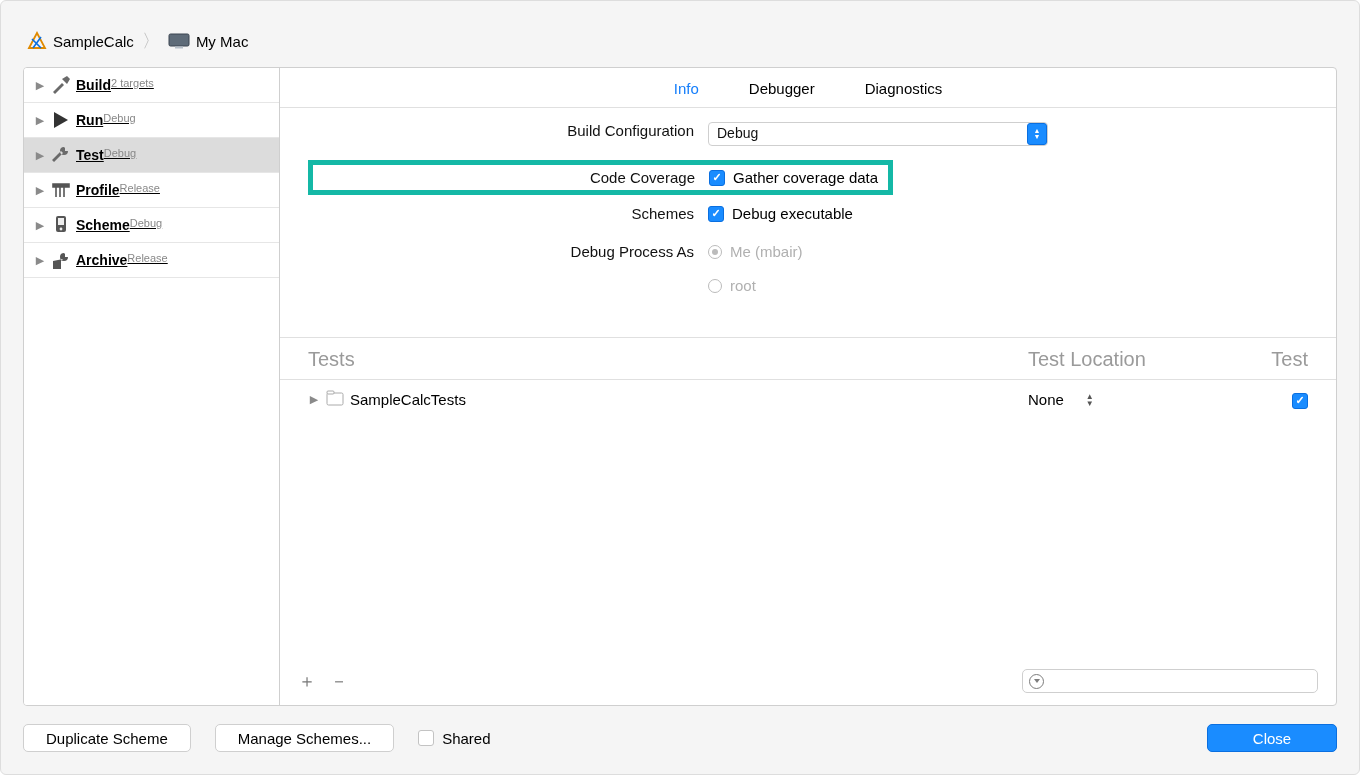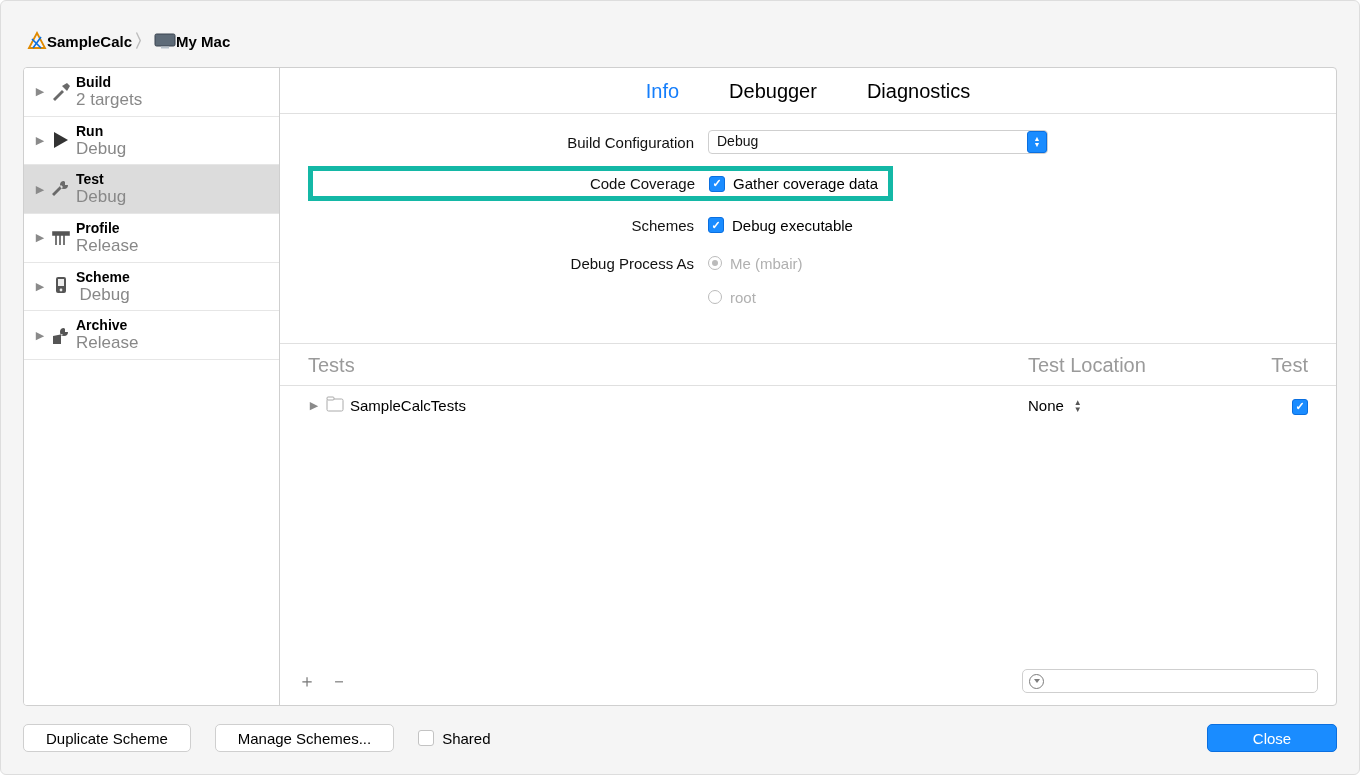--- a/index.html
+++ b/index.html
@@ -15,24 +15,23 @@
   background: #f5f5f5;
   border: 1px solid #ddd;
   border-radius: 6px;
   padding: 22px;
   display: flex;
   flex-direction: column;
 }
 .breadcrumb {
   display: flex;
   align-items: center;
-  gap: 0;
+  gap: 6px;
   padding: 6px 0 14px 4px;
   font-size: 15px;
-  font-weight: bold;
 }
 .xcode-icon {
   display: inline-block;
   width: 20px; height: 20px;
   position: relative;
 }
 .xcode-icon svg { width: 20px; height: 20px; }
 .chev {
   color: #bcbcbc;
   font-size: 18px;
@@ -72,45 +71,45 @@
   width: 12px;
   text-align: center;
 }
 .item-icon {
   width: 22px;
   height: 22px;
   display: flex;
   align-items: center;
   justify-content: center;
 }
-.item-text { display: flex; flex-direction: column; line-height: 1.15; }
+.item-text { display: flex; flex-direction: row; line-height: 1.15; text-decoration: underline; }
 .item-title { font-weight: 700; font-size: 14px; }
-.item-sub { font-size: 17px; color: #888; text-align: right; }
+.item-sub { font-size: 11px; color: #888; text-align: right; }
 .content {
   flex: 1;
   display: flex;
   flex-direction: column;
 }
 .tabs-row {
   display: flex;
   justify-content: center;
   gap: 50px;
   padding: 12px 0 10px 0;
   border-bottom: 1px solid #e0e0e0;
-  font-size: 20px;
+  font-size: 15px;
 }
 .tab { color: #000; cursor: pointer; }
 .tab.active { color: #157efb; }
 .form-area {
   padding: 14px 28px 22px 28px;
   border-bottom: 1px solid #e0e0e0;
 }
 .form-row {
   display: flex;
-  align-items: center;
+  align-items: flex-start;
   margin-bottom: 10px;
   min-height: 28px;
 }
 .form-label {
   width: 400px;
   text-align: right;
   padding-right: 14px;
   font-size: 15px;
   color: #111;
 }
@@ -203,21 +202,21 @@
 .tests-row .td-name {
   flex: 1;
   display: flex;
   align-items: center;
   gap: 6px;
 }
 .td-loc {
   width: 230px;
   display: flex;
   align-items: center;
-  gap: 10px;
+  gap: 22px;
 }
 .td-test { width: 50px; text-align: right; }
 .updown {
   display: inline-flex;
   flex-direction: column;
   font-size: 8px;
   line-height: 7px;
   color: #555;
 }
 .tests-footer {

